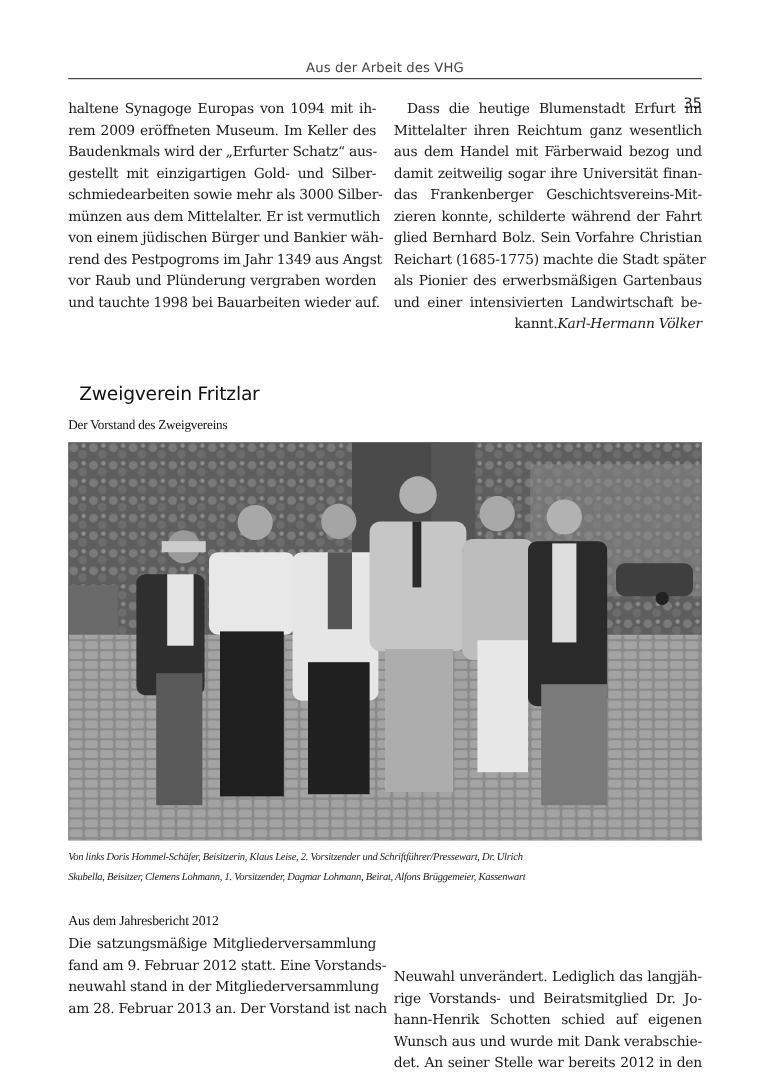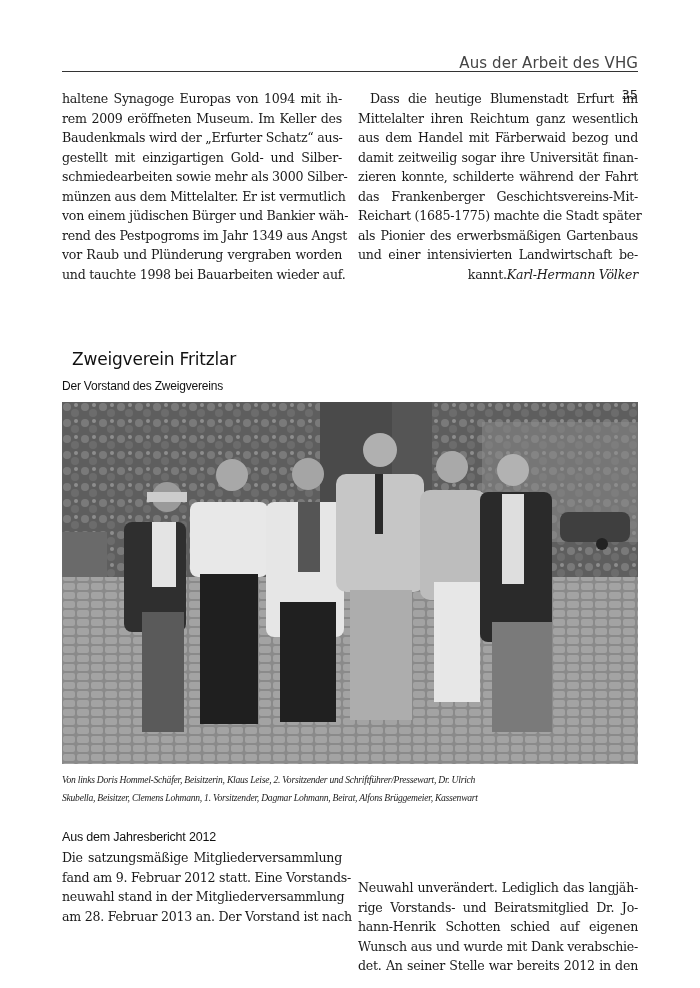--- a/index.html
+++ b/index.html
@@ -1,27 +1,27 @@
 <!DOCTYPE html>
 <html><head>
   <meta charset="utf-8">
   <style>
     html, body { margin: 0; padding: 0; background: #ffffff; }
     body { width: 700px; height: 988px; position: relative; overflow: hidden; color: #1a1a1a; }
     .running-head { position: absolute; left: 62px; top: 52px; width: 576px; height: 18px; font-family: "DejaVu Sans", sans-serif; }
-    .running-head .title { position: absolute; left: 0; right: 0; text-align: right; font-size: 15px; color: #444; top: 2px; letter-spacing: 0.1px; }
+    .running-head .title { position: absolute; left: 0; right: 0; text-align: center; font-size: 12px; color: #444; top: 2px; letter-spacing: 0.1px; }
     .running-head .pageno { position: absolute; right: 0; top: -1px; font-size: 13px; color: #222; margin-top: 36px; }
     .rule { position: absolute; left: 62px; top: 71px; width: 576px; height: 1px; background: #333; }
     .col { position: absolute; font-family: "DejaVu Serif", serif; font-size: 12.6px; line-height: 19.5px; text-align: justify; color: #1a1a1a; letter-spacing: -0.25px; }
     .col .line { display: block; text-align: justify; text-align-last: justify; white-space: nowrap; }
     .col .indent { padding-left: 12px; }
     .sig-line { display: flex; justify-content: flex-end; white-space: nowrap; }
     .sig { font-style: italic; }
     .h2 { position: absolute; left: 62px; top: 339px; font-family: "DejaVu Sans", sans-serif; font-size: 17px; font-weight: normal; color: #111; letter-spacing: -0.2px; }
-    .h3 { position: absolute; font-family: Liberation Sans, sans-serif; font-size: 12px; color: #111; letter-spacing: -0.2px; text-align: right; }
+    .h3 { position: absolute; font-family: Liberation Serif, serif; font-size: 12px; color: #111; letter-spacing: -0.2px; text-align: right; }
     .photo { position: absolute; left: 62px; top: 402px; width: 576px; height: 362px; overflow: hidden; background: #777; }
     .caption { position: absolute; left: 62px; top: 771px; width: 580px; font-family: Liberation Serif, serif; font-style: italic; font-size: 9.6px; line-height: 18px; color: #222; letter-spacing: -0.25px; white-space: nowrap; }
   </style>
 </head>
 <body>
 
 <div class="running-head">
   <span class="title">Aus der Arbeit des VHG</span>
   <span class="pageno">35</span>
 </div>
@@ -38,22 +38,23 @@
   <span class="line">rend des Pestpogroms im Jahr 1349 aus Angst</span>
   <span class="line">vor Raub und Plünderung vergraben worden</span>
   <span class="line">und tauchte 1998 bei Bauarbeiten wieder auf.</span>
 </div>
 
 <div class="col" style="left:358px; top:89px; width:280px;">
   <span class="line indent">Dass die heutige Blumenstadt Erfurt im</span>
   <span class="line">Mittelalter ihren Reichtum ganz wesentlich</span>
   <span class="line">aus dem Handel mit Färberwaid bezog und</span>
   <span class="line">damit zeitweilig sogar ihre Universität finan-</span>
+  <span class="line">das Frankenberger Geschichtsvereins-Mit-</span>
   <span class="line">zieren konnte, schilderte während der Fahrt</span>
-  <span class="line">das Frankenberger Geschichtsvereins-Mit-</span>
+  <span class="line">glied Bernhard Bolz. Sein Vorfahre Christian</span>
   <span class="line">Reichart (1685-1775) machte die Stadt später</span>
   <span class="line">als Pionier des erwerbsmäßigen Gartenbaus</span>
   <span class="line">und einer intensivierten Landwirtschaft be-</span>
   <div class="sig-line">
     <span>kannt.</span>
     <span class="sig">Karl-Hermann Völker</span>
   </div>
 </div>
 
 <h2 class="h2" style="margin:10px;">Zweigverein Fritzlar</h2>

